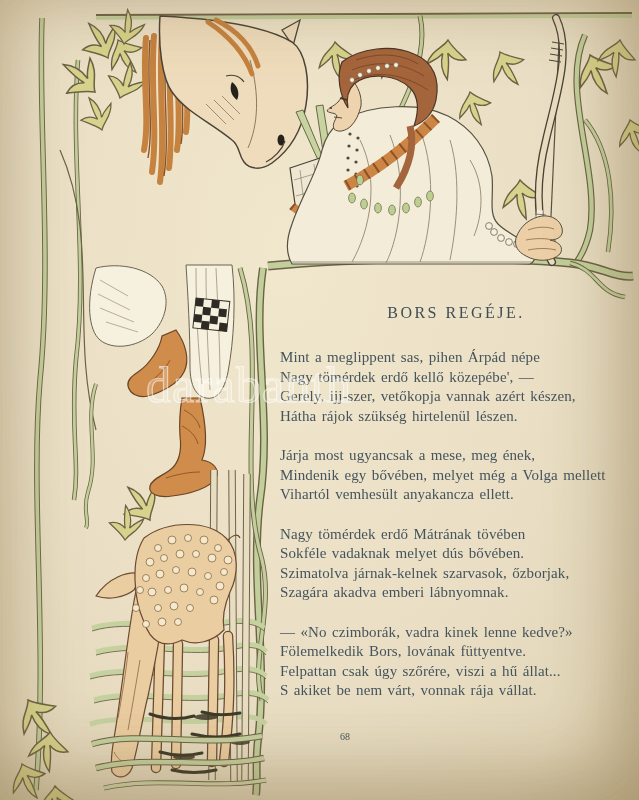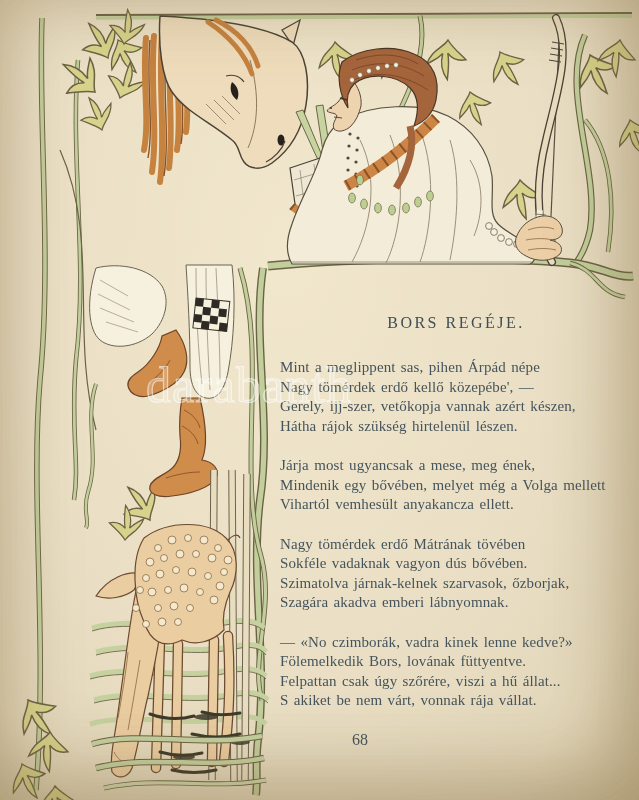--- a/index.html
+++ b/index.html
@@ -9,34 +9,34 @@
     font-family:"Liberation Serif", serif;
   }
   .page::after{
     content:""; position:absolute; inset:0; pointer-events:none;
     box-shadow: inset 0 0 85px rgba(140,115,70,.22),
                 inset -18px -28px 75px rgba(115,92,52,.28),
                 inset 14px 10px 60px rgba(150,130,85,.14);
   }
   .illustration{position:absolute; left:0; top:0;}
   .text-block{
-    position:absolute; left:280px; top:314px; width:352px;
+    position:absolute; left:280px; top:304px; width:352px;
     color:#45545c;
   }
   .title{
     text-align:center; font-size:16px; letter-spacing:2.5px;
     color:#3f4d55; margin:0 0 26px 0; font-weight:normal;
   }
   .stanza{margin:8px 0 20px 0;}
   .line{
     font-size:15px; line-height:19.5px; white-space:nowrap;
     word-spacing:1.5px; letter-spacing:.1px;
   }
   .page-number{
-    position:absolute; left:352px; top:731px; font-size:16px; color:#45545c;
+    position:absolute; left:340px; top:731px; font-size:10px; color:#45545c;
   }
   .watermark{
     position:absolute; left:146px; top:356px; width:420px;
     font-family:Liberation Serif, serif; font-weight:300;
     font-size:50px; letter-spacing:1px;
     color:rgba(255,255,255,0.20);
     -webkit-text-stroke:1.2px rgba(255,255,255,0.55);
     pointer-events:none; user-select:none;
   }
 </style>
@@ -422,21 +422,21 @@
     </div>
 
     <div class="stanza">
       <div class="line">Járja most ugyancsak a mese, meg ének,</div>
       <div class="line">Mindenik egy bővében, melyet még a Volga mellett</div>
       <div class="line">Vihartól vemhesült anyakancza ellett.</div>
     </div>
 
     <div class="stanza">
       <div class="line">Nagy tömérdek erdő Mátrának tövében</div>
-      <div class="line">Sokféle vadaknak vagyon dús bővében.</div>
+      <div class="line">Sokféle vadaknak melyet dús bővében.</div>
       <div class="line">Szimatolva járnak-kelnek szarvasok, őzborjak,</div>
       <div class="line">Szagára akadva emberi lábnyomnak.</div>
     </div>
 
     <div class="stanza">
       <div class="line">— «No czimborák, vadra kinek lenne kedve?»</div>
       <div class="line">Fölemelkedik Bors, lovának füttyentve.</div>
       <div class="line">Felpattan csak úgy szőrére, viszi a hű állat...</div>
       <div class="line">S akiket be nem várt, vonnak rája vállat.</div>
     </div>

